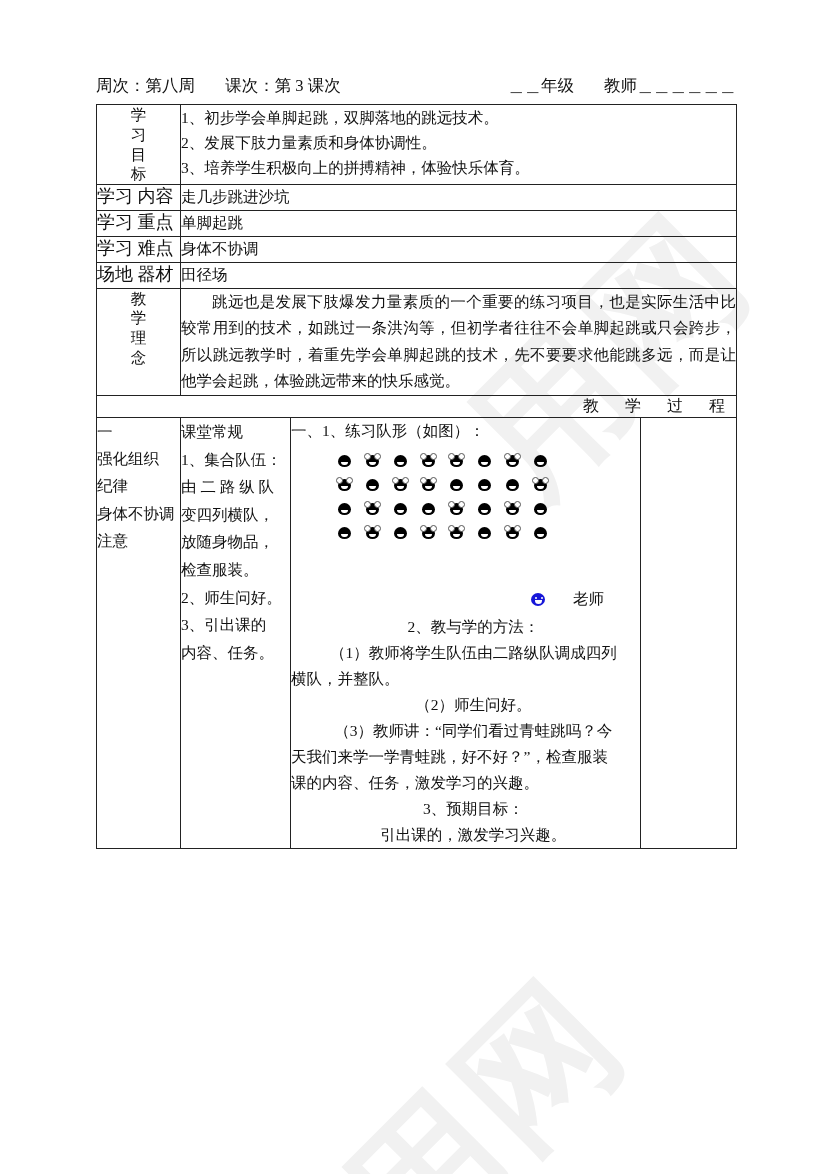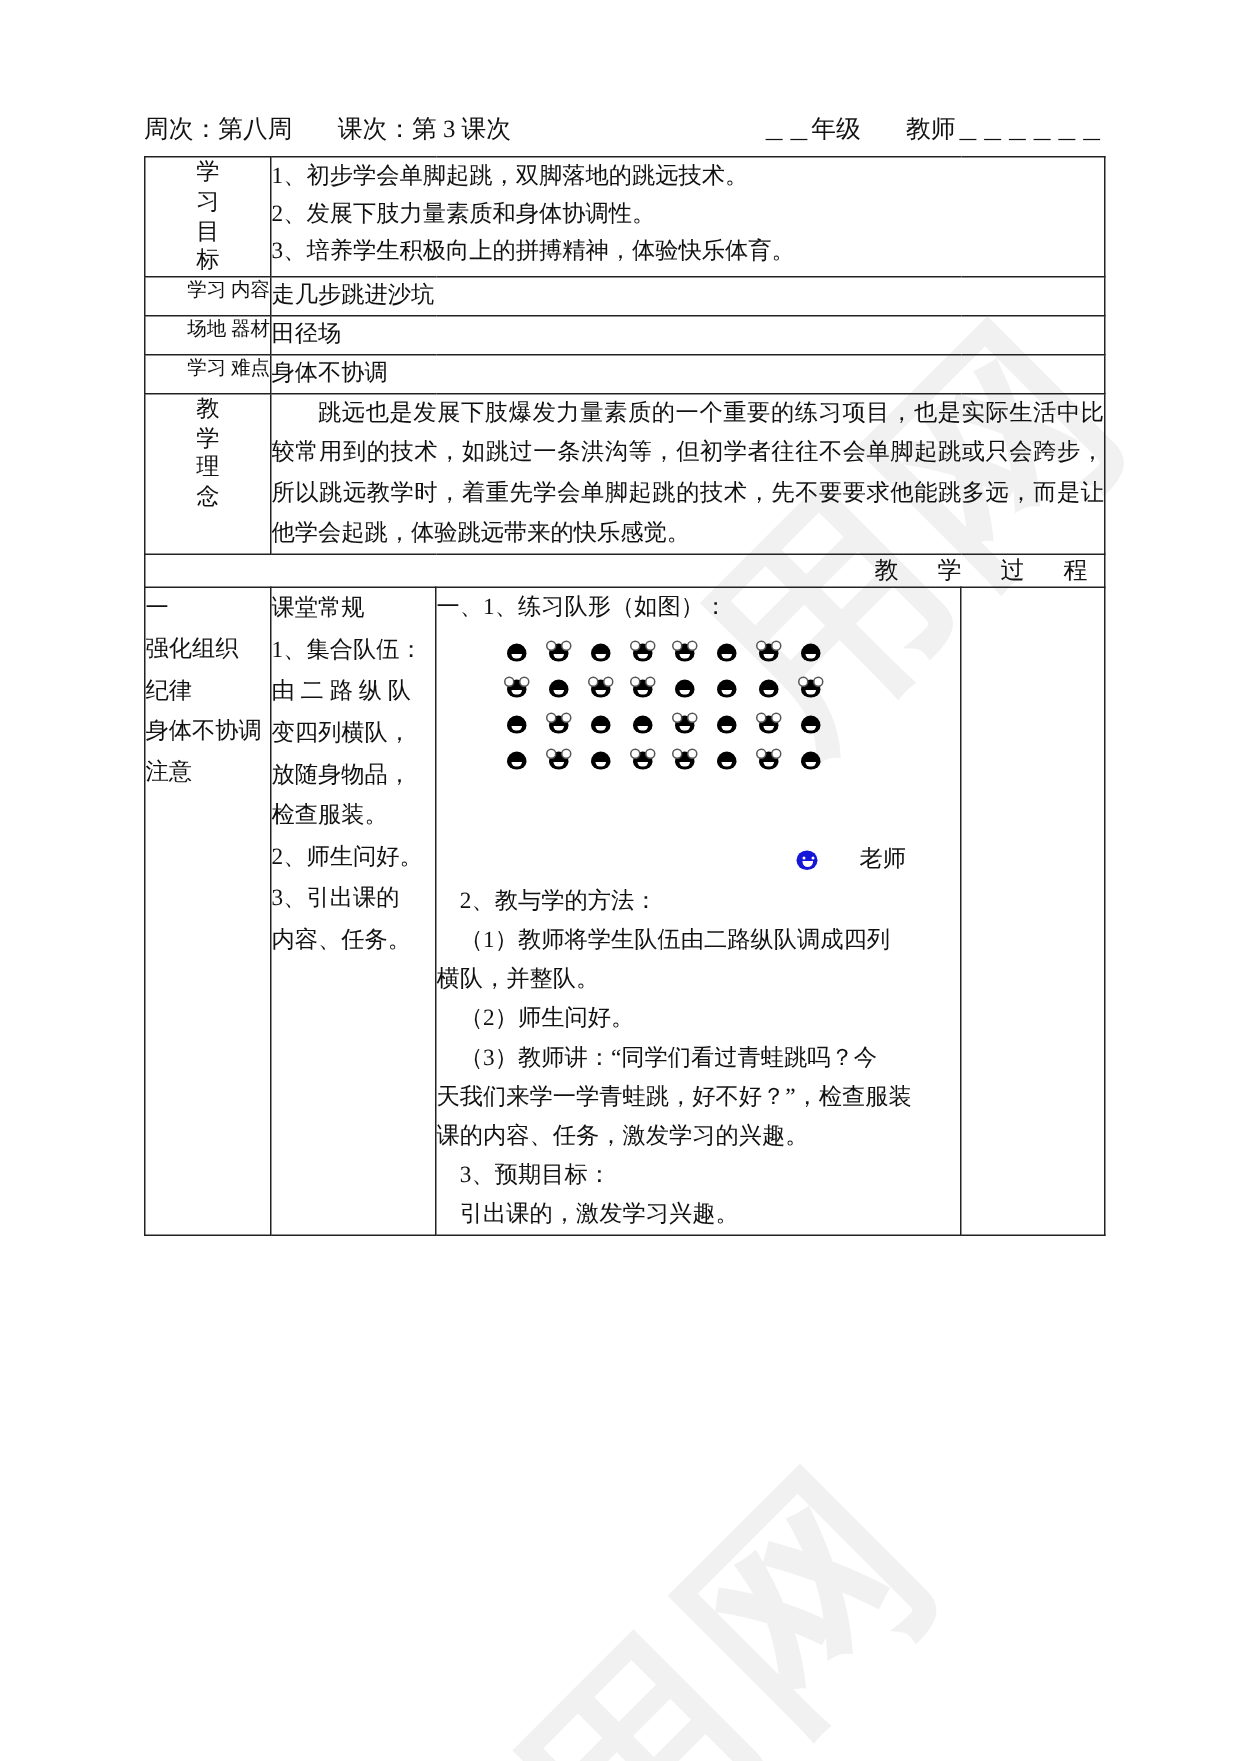--- a/index.html
+++ b/index.html
@@ -99,25 +99,25 @@
     text-align: center;
     vertical-align: middle;
     padding: 6px 0;
     line-height: 1.28;
     font-size: 15.5px;
   }
   .vlabel span { display: block; }
 
   .vlabel-2 {
     width: 54px;
-    text-align: right;
+    text-align: left;
     vertical-align: middle;
     padding: 6px 0;
     line-height: 1.3;
-    font-size: 13px;
+    font-size: 18px;
   }
 
   .body-cell {
     padding: 8px 10px 9px 10px;
     line-height: 1.62;
   }
   .body-cell p {
     margin: 0;
   }
 
@@ -171,21 +171,21 @@
   }
   .lesson-cell p { margin: 0; }
 
   .method-cell {
     padding: 8px 8px 10px 8px;
     line-height: 1.68;
     font-size: 15.5px;
     vertical-align: top;
   }
   .method-cell p { margin: 0; }
-  .indent1 { text-indent: 1em; }
+  .indent1 { text-indent: 1em; text-align: center; }
   .noindent { text-indent: 0; }
 
   .notes-cell {
     vertical-align: top;
   }
 
   
   .formation {
     margin: 9px 0 0 0;
     padding-left: 46px;
@@ -318,35 +318,42 @@
     </tr>
 
     <tr>
       <td class="vlabel-2">
         <span>学习</span>
         <span>内容</span>
       </td>
       <td class="content-cell" colspan="3">走几步跳进沙坑</td>
     </tr>
 
+    <tr>
+      <td class="vlabel-2">
+        <span>学习</span>
+        <span>重点</span>
+      </td>
+      <td class="content-cell" colspan="3">单脚起跳</td>
+    </tr>
+
+    <tr>
+      <td class="vlabel-2">
+        <span>学习</span>
+        <span>难点</span>
+      </td>
+      <td class="content-cell" colspan="3">身体不协调</td>
+    </tr>
 
     <tr>
       <td class="vlabel-2">
         <span>场地</span>
         <span>器材</span>
       </td>
       <td class="content-cell" colspan="3">田径场</td>
-    </tr>
-
-    <tr>
-      <td class="vlabel-2">
-        <span>学习</span>
-        <span>难点</span>
-      </td>
-      <td class="content-cell" colspan="3">身体不协调</td>
     </tr>
 
     <tr>
       <td class="vlabel">
         <span>教</span>
         <span>学</span>
         <span>理</span>
         <span>念</span>
       </td>
       <td class="idea-cell" colspan="3">

